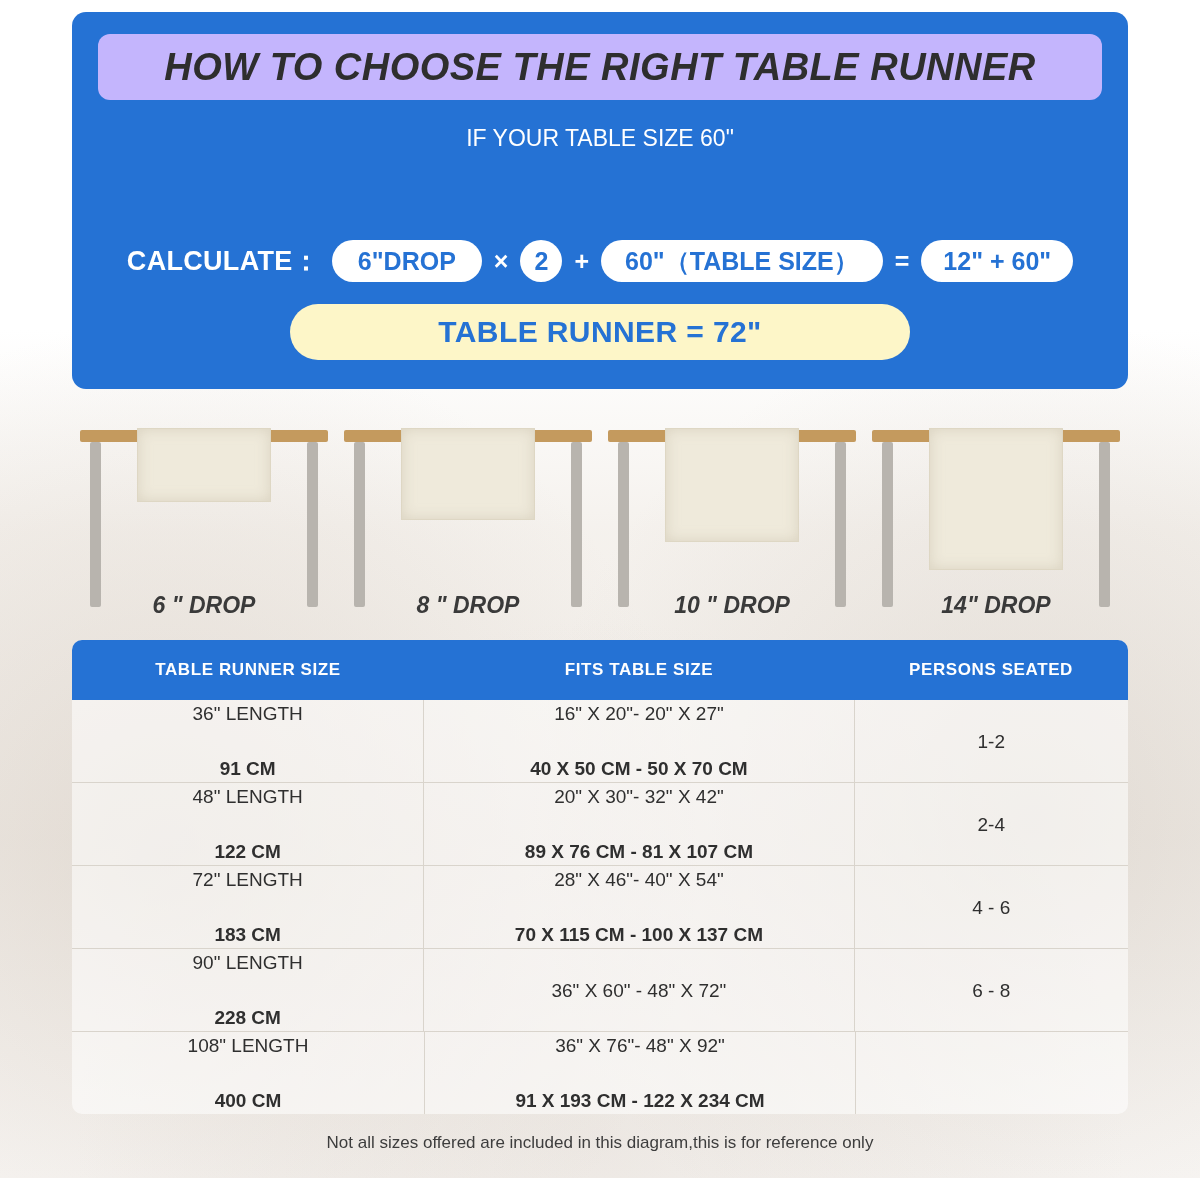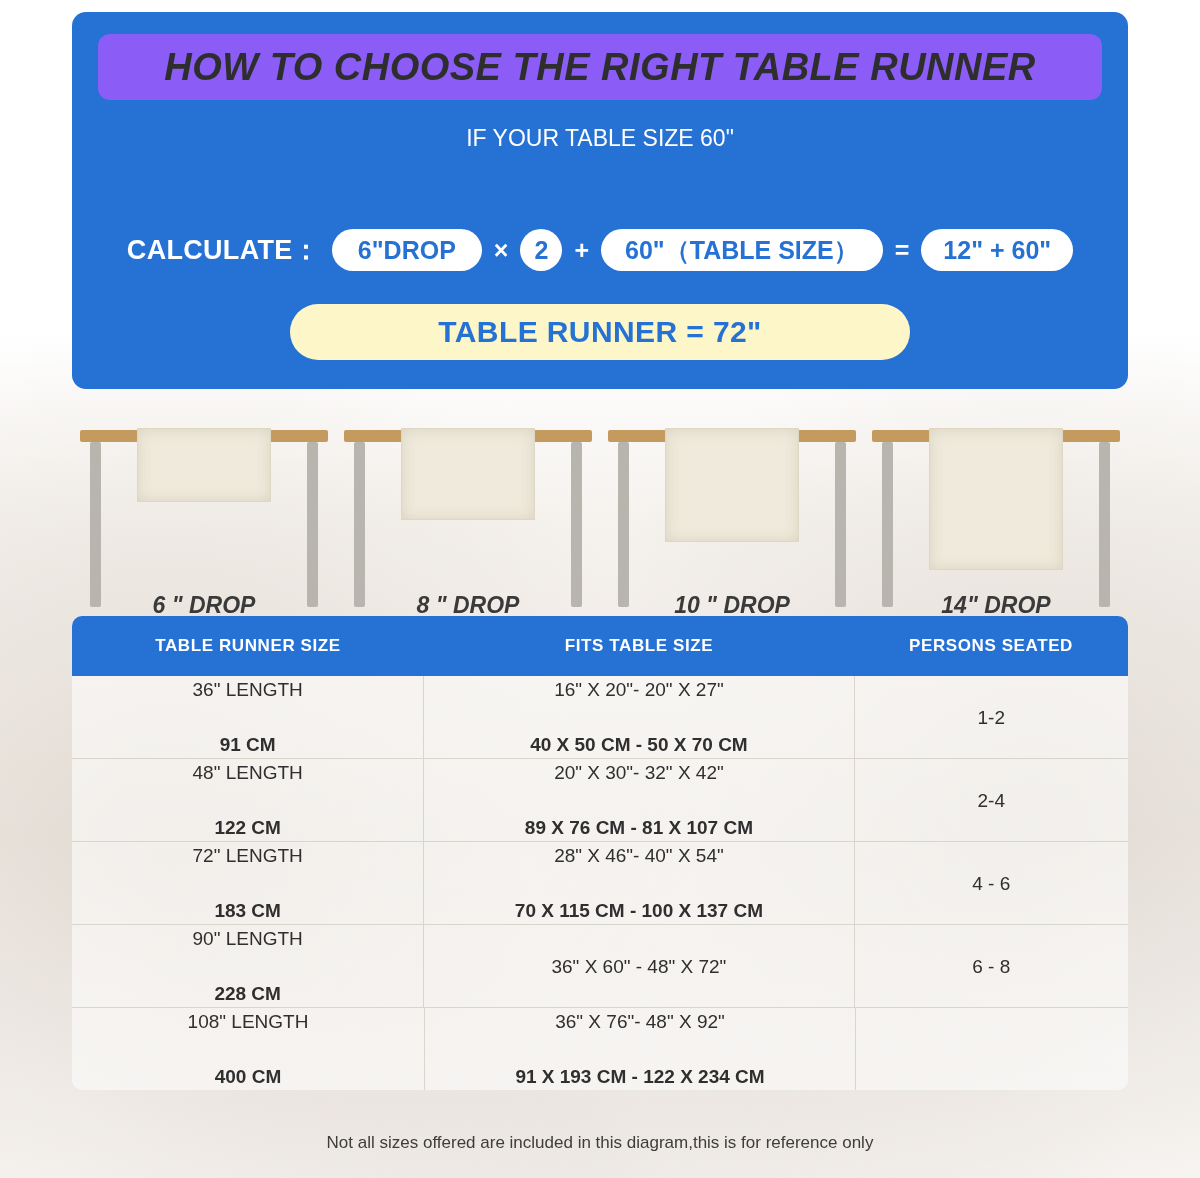--- a/index.html
+++ b/index.html
@@ -30,21 +30,21 @@
     position: absolute;
     left: 72px; top: 12px;
     width: 1056px; height: 377px;
     background: #2572d4;
     border-radius: 14px;
   }
   .title-plate {
     position: absolute;
     left: 26px; top: 22px;
     width: 1004px; height: 66px;
-    background: #8b5cf6;
+    background: #c4b5fd;
     border-radius: 12px;
     display: flex;
     align-items: center;
     justify-content: center;
   }
   .title-plate .title {
     font-size: 38px;
     font-weight: 700;
     font-style: italic;
     color: #2e2e2e;
@@ -58,21 +58,21 @@
     width: 1056px;
     text-align: center;
     color: #ffffff;
     font-size: 23px;
     line-height: 32px;
     font-weight: 400;
   }
 
   .calc-row {
     position: absolute;
-    left: 0; top: 217px;
+    left: 0; top: 228px;
     width: 1056px;
     display: flex;
     align-items: center;
     justify-content: center;
     gap: 12px;
   }
   .calc-label {
     color: #ffffff;
     font-size: 27px;
     font-weight: 700;
@@ -161,21 +161,21 @@
     text-align: center;
     font-size: 23px;
     font-weight: 700;
     font-style: italic;
     color: #3a3a3a;
   }
 
   
   .size-table {
     position: absolute;
-    left: 72px; top: 616px;
+    left: 72px; top: 640px;
     width: 1056px;
     border-radius: 10px;
     overflow: hidden;
     background: rgba(255,255,255,0.55);
   }
   .thead {
     display: flex;
     background: #2572d4;
     height: 60px;
   }

